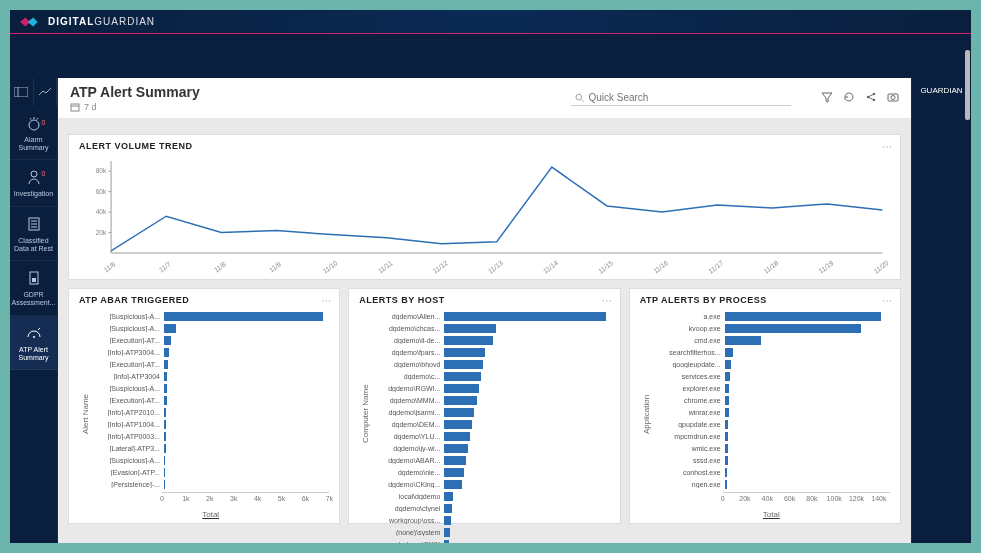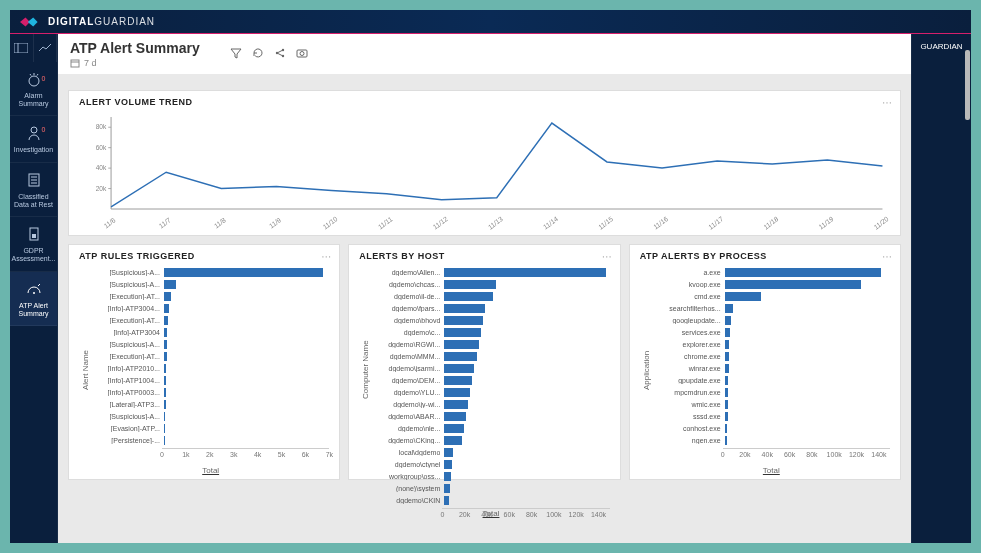--- a/index.html
+++ b/index.html
@@ -30,20 +30,21 @@
 }
 .logo { display: flex; align-items: center; gap: 6px; color: #fff; font-size: 10px; letter-spacing: 1px; }
 .logo-mark { width: 22px; height: 10px; }
 .logo strong { font-weight: 700; }
 .logo .light { font-weight: 300; opacity: 0.85; }
 
 .body {
   flex: 1;
   display: flex;
   min-height: 0;
+  margin-top: 44px;
 }
 .rail {
   width: 48px;
   background: #0a1f3d;
   display: flex;
   flex-direction: column;
   align-items: stretch;
   border-right: 1px solid rgba(255,255,255,0.06);
 }
 .rail-top { display: flex; flex-direction: row; height: 28px; }
@@ -235,20 +236,27 @@
       <div class="titlebar">
         <div class="title-left">
           <div class="page-title">ATP Alert Summary</div>
           <div class="subtitle">
             <svg width="10" height="10" viewBox="0 0 10 10">
                 <rect x="1" y="2" width="8" height="7" fill="none" stroke="#888"></rect>
                 <line x1="1" y1="4" x2="9" y2="4" stroke="#888"></line>
               </svg>
             <span>7 d</span>
           </div>
+        </div>
+        <div class="search">
+          <svg width="10" height="10" viewBox="0 0 10 10">
+              <circle cx="4" cy="4" r="3" fill="none" stroke="#999"></circle>
+              <line x1="7" y1="7" x2="9" y2="9" stroke="#999"></line>
+            </svg>
+          <input placeholder="Quick Search" style="">
         </div>
         <div class="title-icons">
           <span><svg width="12" height="12" viewBox="0 0 12 12">
                 <path d="M1 2h10L7 7v4l-2-1V7Z" fill="none" stroke="#666"></path>
               </svg></span>
           <span><svg width="12" height="12" viewBox="0 0 12 12">
                 <path d="M2 6a4 4 0 1 1 1.2 2.8" fill="none" stroke="#666"></path>
                 <path d="M2 9v-3h3" fill="none" stroke="#666"></path>
               </svg></span>
           <span><svg width="12" height="12" viewBox="0 0 12 12">
@@ -296,21 +304,21 @@
                 <text class="x-tick" x="676.7142857142857" y="114" text-anchor="middle" transform="rotate(-35 676.7142857142857 114)">11/17</text>
                 <text class="x-tick" x="735.1428571428571" y="114" text-anchor="middle" transform="rotate(-35 735.1428571428571 114)">11/18</text>
                 <text class="x-tick" x="793.5714285714286" y="114" text-anchor="middle" transform="rotate(-35 793.5714285714286 114)">11/19</text>
                 <text class="x-tick" x="852" y="114" text-anchor="middle" transform="rotate(-35 852 114)">11/20</text>
               </svg>
           </div>
         </div>
 
         <div class="row3">
           <div class="panel">
-            <div class="panel-title">ATP RULES TRIGGERED</div>
+            <div class="panel-title">ATP ABAR TRIGGERED</div>
             <div class="more">⋯</div>
             <div class="hbar-wrap">
               <div class="hbar-ylabel">Alert Name</div>
               <div class="hbar-area">
                 <div class="hbars" id="bars-rules">
                     <div class="hbar-row">
                       <div class="hbar-label">[Suspicious]-A...</div>
       <div class="hbar-track">
                         <div class="hbar-fill" style="width:98.57142857142858%"></div>
                       </div>

